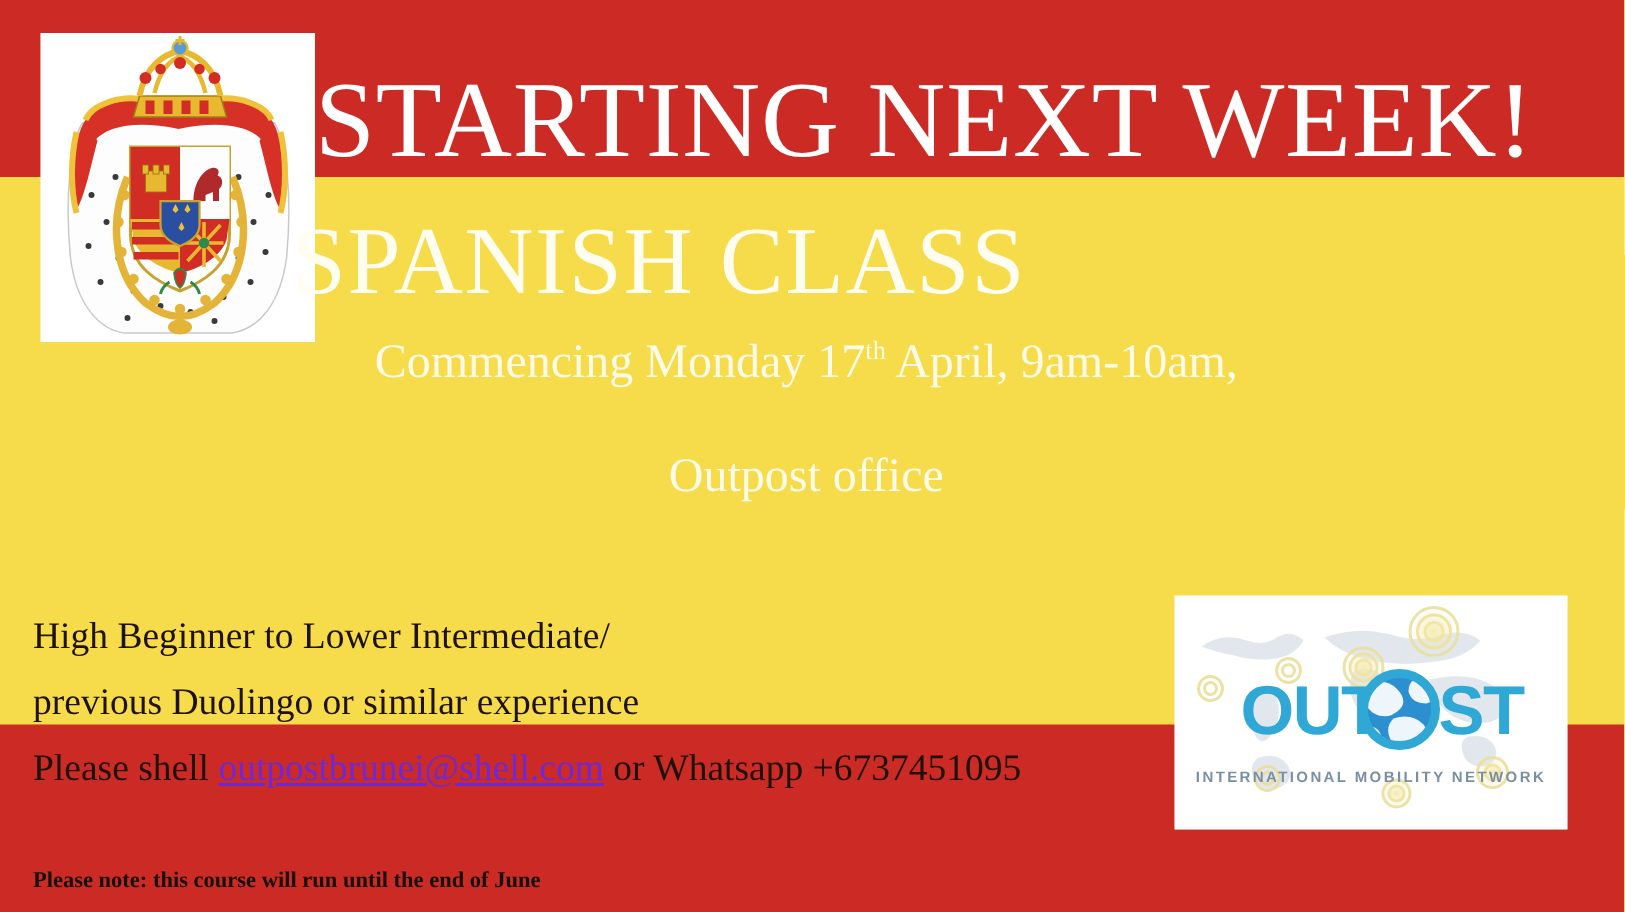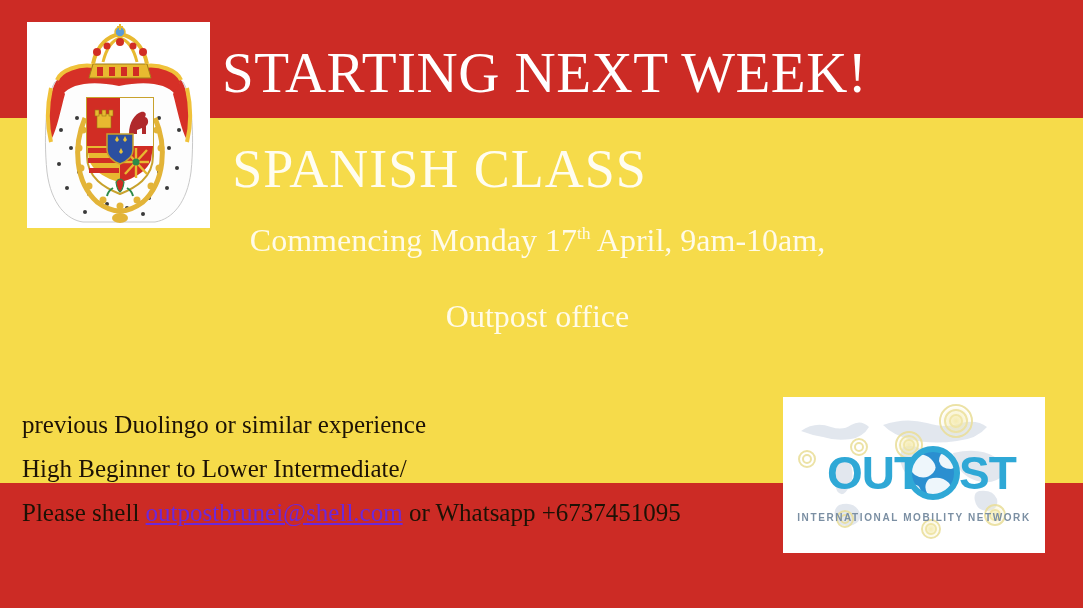--- a/index.html
+++ b/index.html
@@ -41,39 +41,39 @@
     left: 27px; top: 22px;
     width: 183px; height: 206px;
     background: #ffffff;
     overflow: hidden;
   }
   .coa-box svg { display: block; width: 183px; height: 206px; }
 
   
   .headline {
     position: absolute;
-    left: 222px; top: 44px;
+    left: 210px; top: 44px;
     width: 700px;
-    font-size: 57px;
+    font-size: 72px;
     line-height: 1.0;
     letter-spacing: 0.5px;
     color: #ffffff;
     font-weight: 400;
     white-space: nowrap;
   }
 
   
   .subhead {
     position: absolute;
     left: 0; top: 142px;
     width: 1079px;
     text-align: center;
     padding-right: 200px;
     box-sizing: border-box;
-    font-size: 54px;
+    font-size: 64px;
     line-height: 1.0;
     color: #fffdf0;
     letter-spacing: 1px;
   }
 
   .detail-line {
     position: absolute;
     left: 0;
     width: 1083px;
     text-align: center;
@@ -250,25 +250,26 @@
   </div>
 
   <div class="headline">STARTING NEXT WEEK!</div>
 
   <div class="subhead">SPANISH CLASS</div>
 
   <div class="detail-line l1"><span>Commencing Monday 17</span><sup>th</sup><span> April, 9am-10am,</span></div>
   <div class="detail-line l2">Outpost office</div>
 
   <div class="body-copy">
+    <div class="row">High Beginner to Lower Intermediate/</div>
     <div class="row">previous Duolingo or similar experience</div>
-    <div class="row">High Beginner to Lower Intermediate/</div>
     <div class="row"><span>Please shell </span><a class="email" href="#">outpostbrunei@shell.com</a><span> or Whatsapp +6737451095</span></div>
   </div>
 
+  <div class="note">Please note: this course will run until the end of June</div>
 
   <div class="logo-card">
     <svg viewBox="0 0 262 156" xmlns="http://www.w3.org/2000/svg">
       <defs>
         <radialGradient id="ripple" cx="50%" cy="50%" r="50%">
           <stop offset="0%" stop-color="#f4e9a8" stop-opacity="0.9"></stop>
           <stop offset="100%" stop-color="#f4e9a8" stop-opacity="0.1"></stop>
         </radialGradient>
         <clipPath id="globeclip">
             <circle cx="150" cy="76" r="24"></circle>

